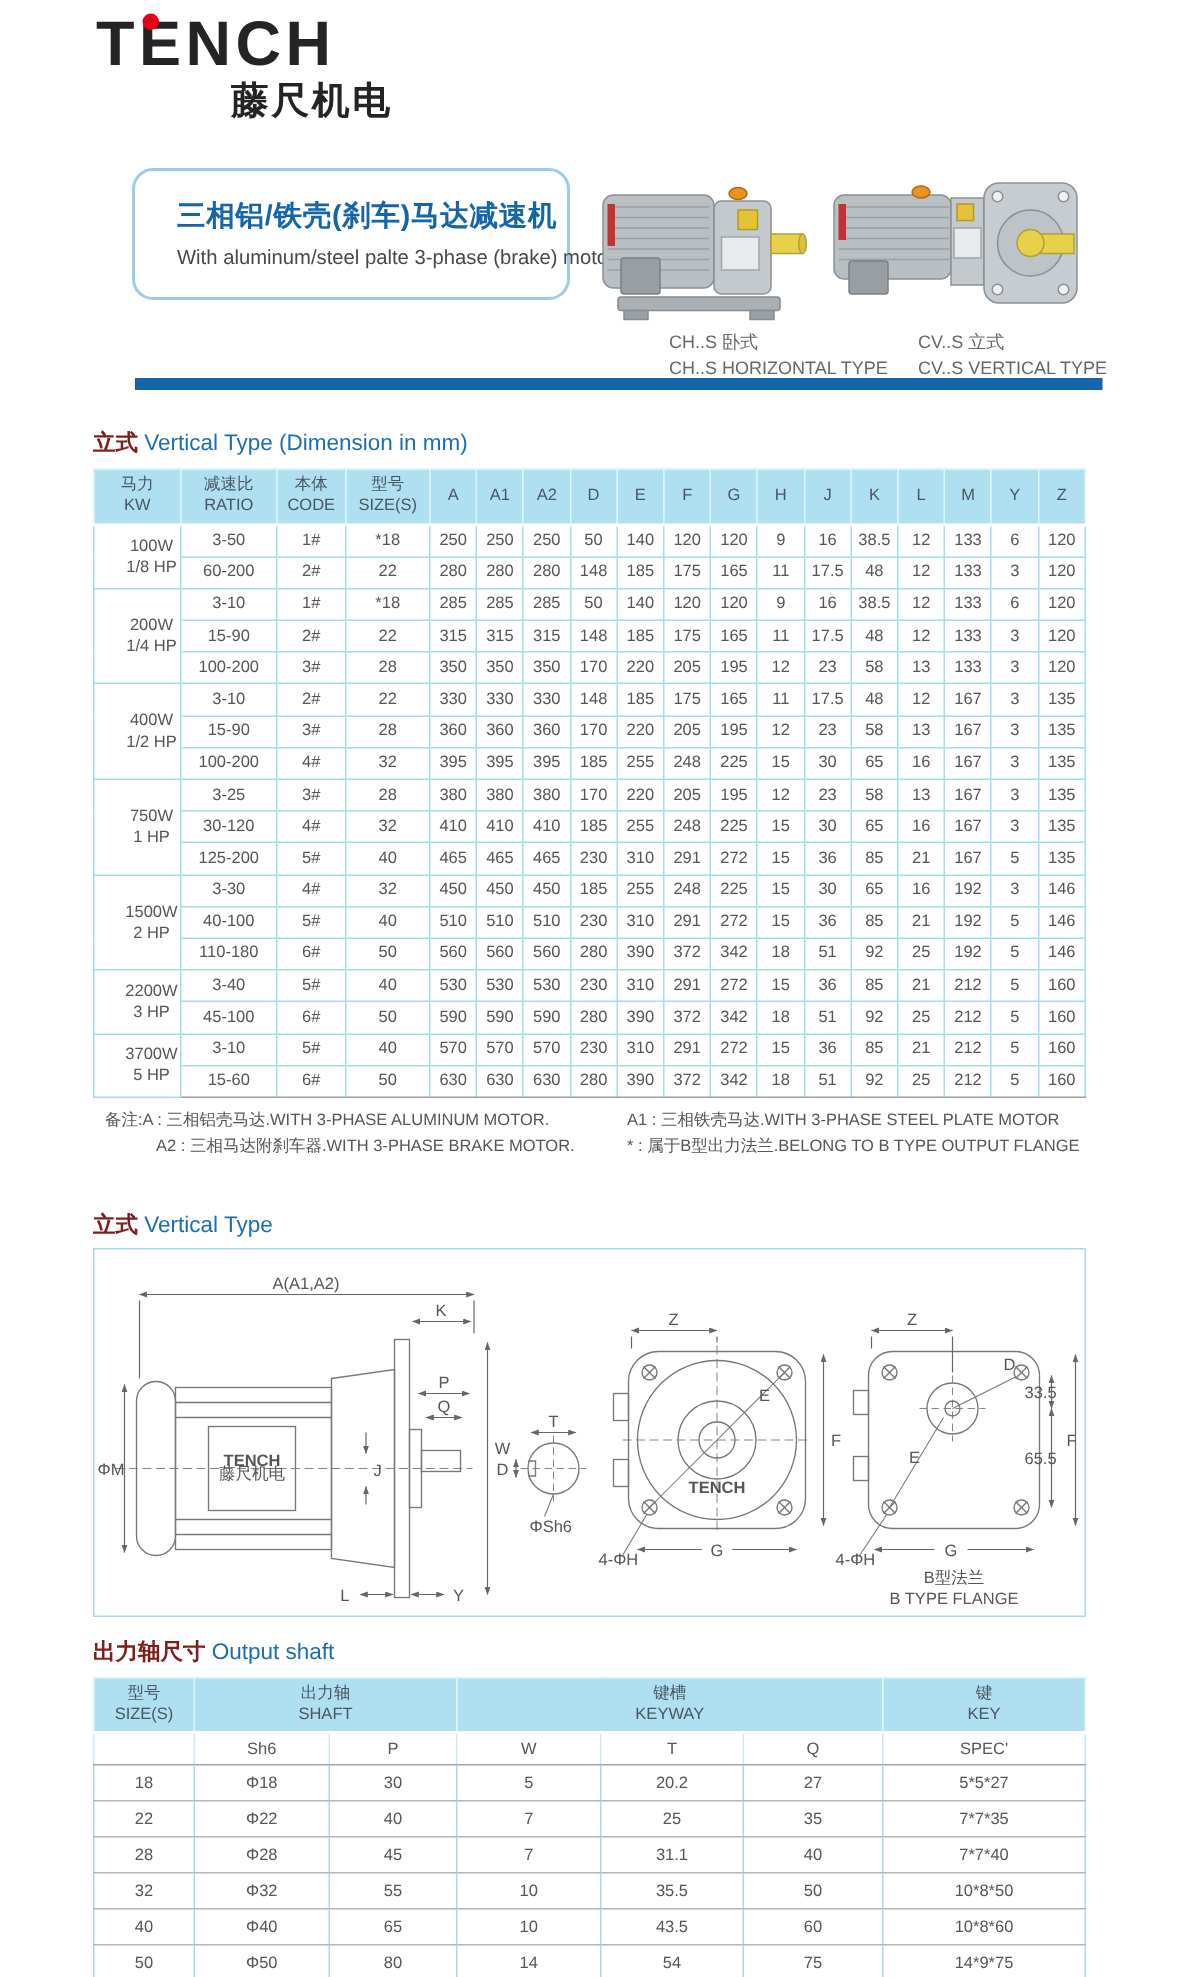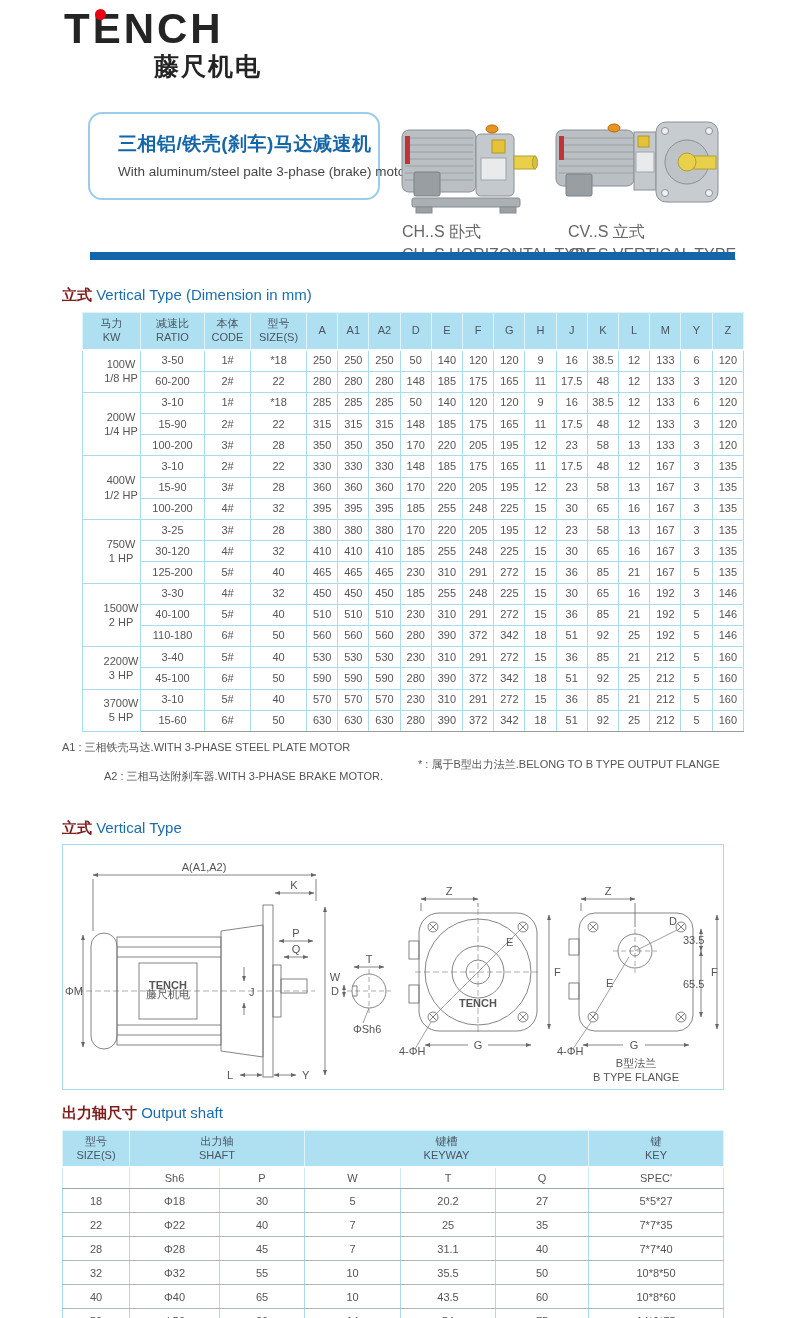--- a/index.html
+++ b/index.html
@@ -13,46 +13,46 @@
   .logo-en { font-size:42px; font-weight:bold; letter-spacing:3px; color:#242424; position:relative; line-height:1.1; }
   .logo-dot { position:absolute; left:31px; top:3px; width:11px; height:11px; border-radius:50%; background:#e60012; }
   .logo-cn { font-size:25px; font-weight:bold; color:#242424; margin-left:90px; margin-top:-2px; letter-spacing:2px; }
   
   .hbox { position:absolute; left:88px; top:112px; width:292px; height:88px;
           border:2px solid #9ecbe9; border-radius:14px; padding:17px 0 0 28px; background:#fff; }
   .hbox .cn { font-size:19px; font-weight:bold; color:#1566a8; letter-spacing:0.5px; white-space:nowrap; }
   .hbox .en { font-size:13.5px; color:#474747; margin-top:7px; white-space:nowrap; }
   .motor1 { position:absolute; left:396px; top:114px; }
   .motor2 { position:absolute; left:552px; top:118px; }
-  .cap { position:absolute; font-size:16px; color:#666; line-height:1.45; }
+  .cap { position:absolute; font-size:12px; color:#666; line-height:1.45;margin-left:44px; }
   .cap1 { left:402px; top:220px; }
   .cap2 { left:568px; top:220px; }
   .bluebar { position:absolute; left:90px; top:252px; width:645px; height:8px; background:#1566a8; }
   
   .content { padding-left:62px; width:792px; }
   .sec-h { font-size:15px; color:#1b6db0; }
   .sec-h .cn { font-weight:bold; color:#7f1d1d; }
   .sec-h .en { font-weight:500; }
   .h1 { margin-top:16px; }
   .h2 { margin-top:34px; }
   .h3 { margin-top:14px; }
   
   table { border-collapse:collapse; }
-  .vt { width:662px; table-layout:fixed; margin-top:7px; font-size:11px;margin-left:20px; }
+  .vt { width:662px; table-layout:fixed; margin-top:7px; font-size:11px; }
   .vt th { background:#aee0f2; color:#4a5560; font-weight:normal; white-space:pre-line;
            padding:4px 0; border:1px solid #dff3fa; border-bottom:2px solid #fff; line-height:1.25; }
   .vt td { text-align:center; padding:3.5px 1px; border:1px solid #a5dcee; color:#555; line-height:1.2; }
   .vt td.power { white-space:pre-line; line-height:1.3;padding-left:20px; }
   .vt tr.gs td { border-top:1px solid #9c9c9c; }
   .vt tbody tr:last-child td { border-bottom:1px solid #9c9c9c; }
   col.cw0{width:58px} col.cw1{width:64px} col.cw2{width:46px} col.cw3{width:56px}
   .notes { margin-top:7px; font-size:11px; color:#555; width:670px; line-height:1.55; }
   .notes .row { display:flex; }
   .notes .left { width:356px; padding-left:8px; }
-  .notes .left.indent { padding-left:42px;margin-top:12px; }
+  .notes .left.indent { padding-left:42px; }
   .notes .right { flex:1; }
   
   .drawbox { margin-top:6px; width:662px; height:246px; border:1px solid #aad9ee; }
   .drawbox svg text { fill:#555; font-size:11px; font-family:"Liberation Sans",sans-serif; }
   
   .st { width:662px; table-layout:fixed; margin-top:7px; font-size:11px; }
   .st th { background:#aee0f2; color:#4a5560; font-weight:normal; white-space:pre-line;
            padding:4px 0; border:1px solid #dff3fa; border-bottom:2px solid #fff; line-height:1.25; }
   .st tr.sub td { background:#fff; border:1px solid #cdeaf5; border-bottom:1px solid #9fa6ab; padding:4px 0; text-align:center; }
   .st tbody td { text-align:center; padding:5.5px 1px; border-left:1px solid #a5dcee; border-right:1px solid #a5dcee;
@@ -548,20 +548,21 @@
           <td>25</td>
           <td>212</td>
           <td>5</td>
           <td>160</td>
         </tr>
       </tbody>
   </table>
 
   <div class="notes">
     <div class="row">
+      <div class="left">备注:A : 三相铝壳马达.WITH 3-PHASE ALUMINUM MOTOR.</div>
       <div class="right">A1 : 三相铁壳马达.WITH 3-PHASE STEEL PLATE MOTOR</div>
     </div>
     <div class="row">
       <div class="left indent">A2 : 三相马达附刹车器.WITH 3-PHASE BRAKE MOTOR.</div>
       <div class="right">* : 属于B型出力法兰.BELONG TO B TYPE OUTPUT FLANGE</div>
     </div>
   </div>
 
   <div class="sec-h h2">
     <span class="cn">立式</span><span class="en"> Vertical Type</span>

